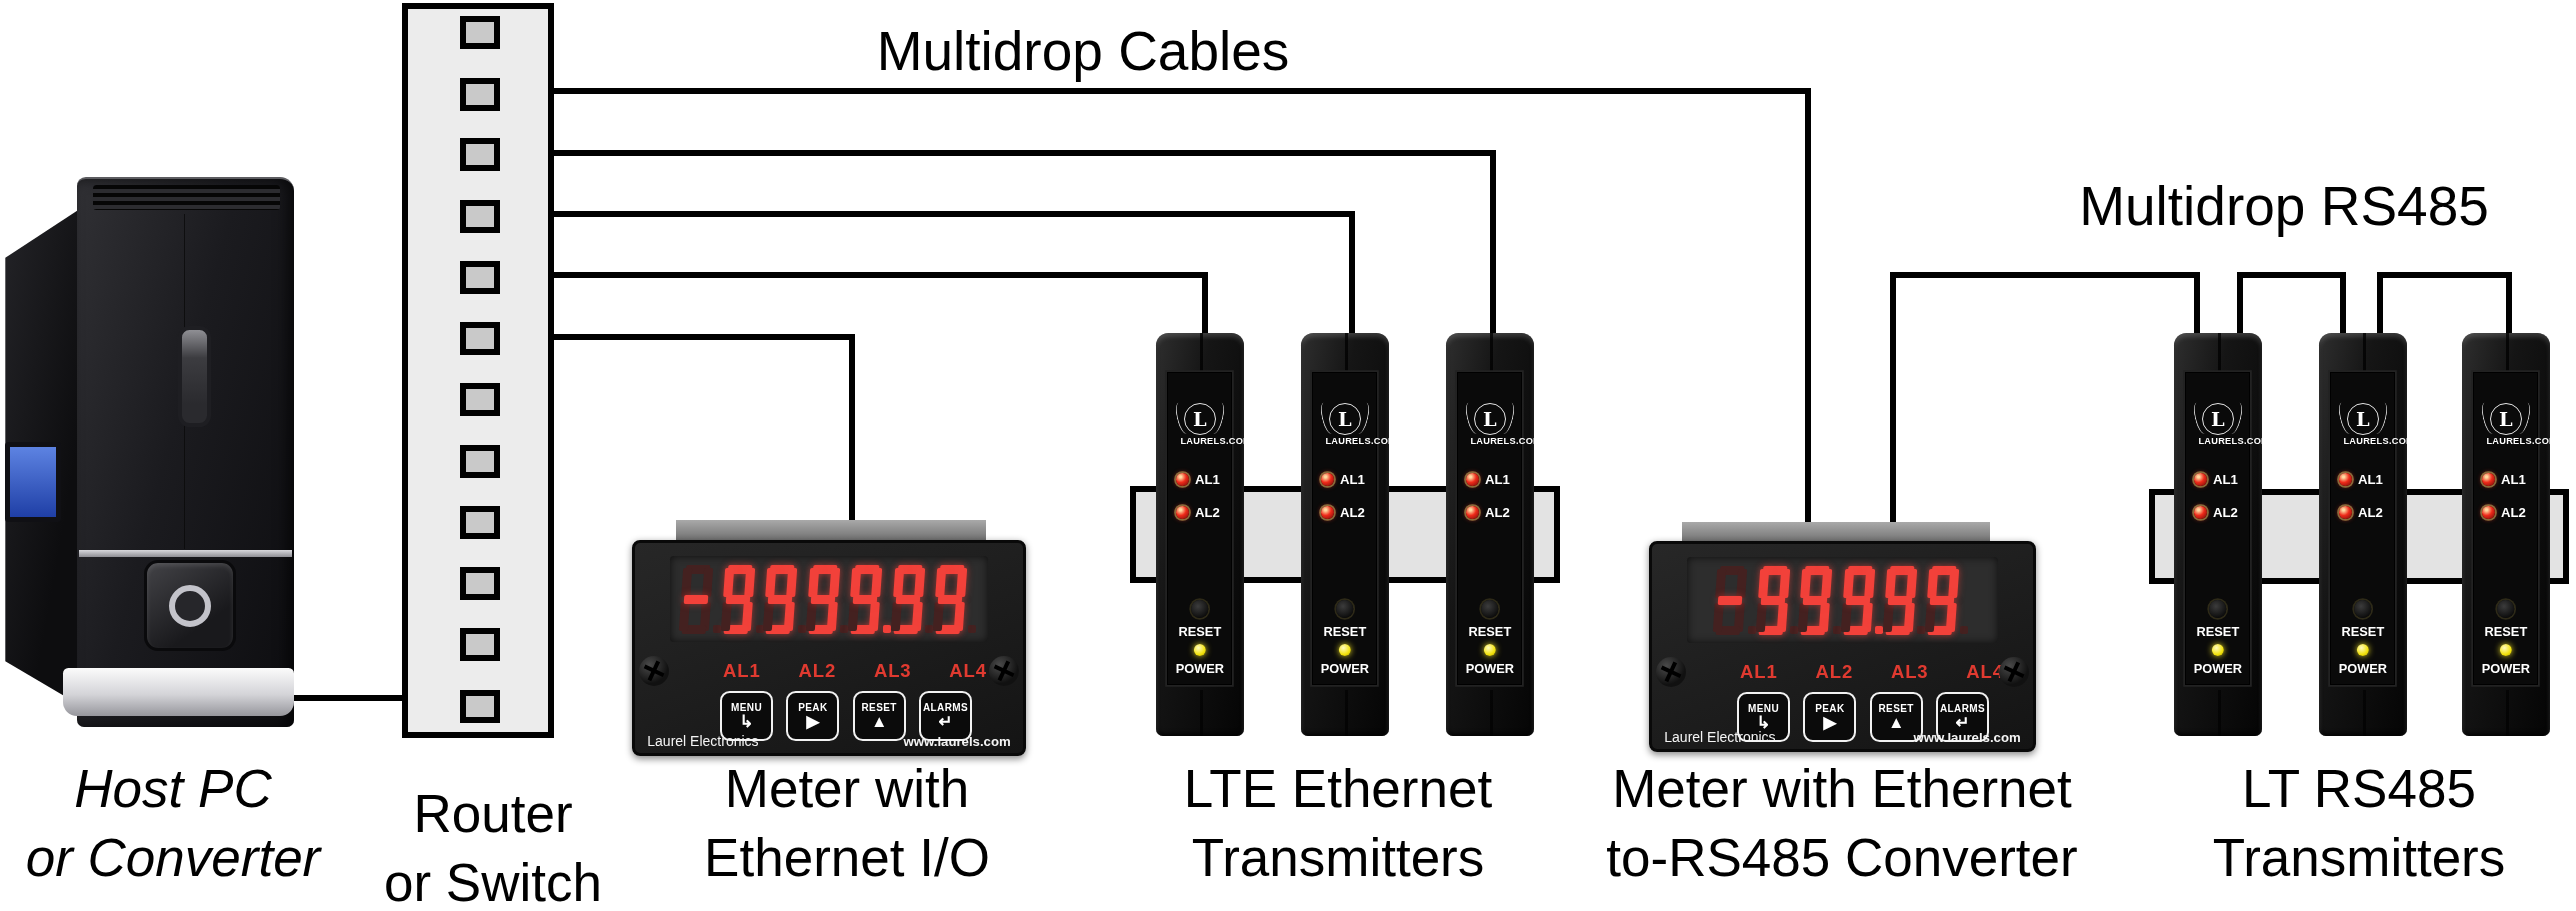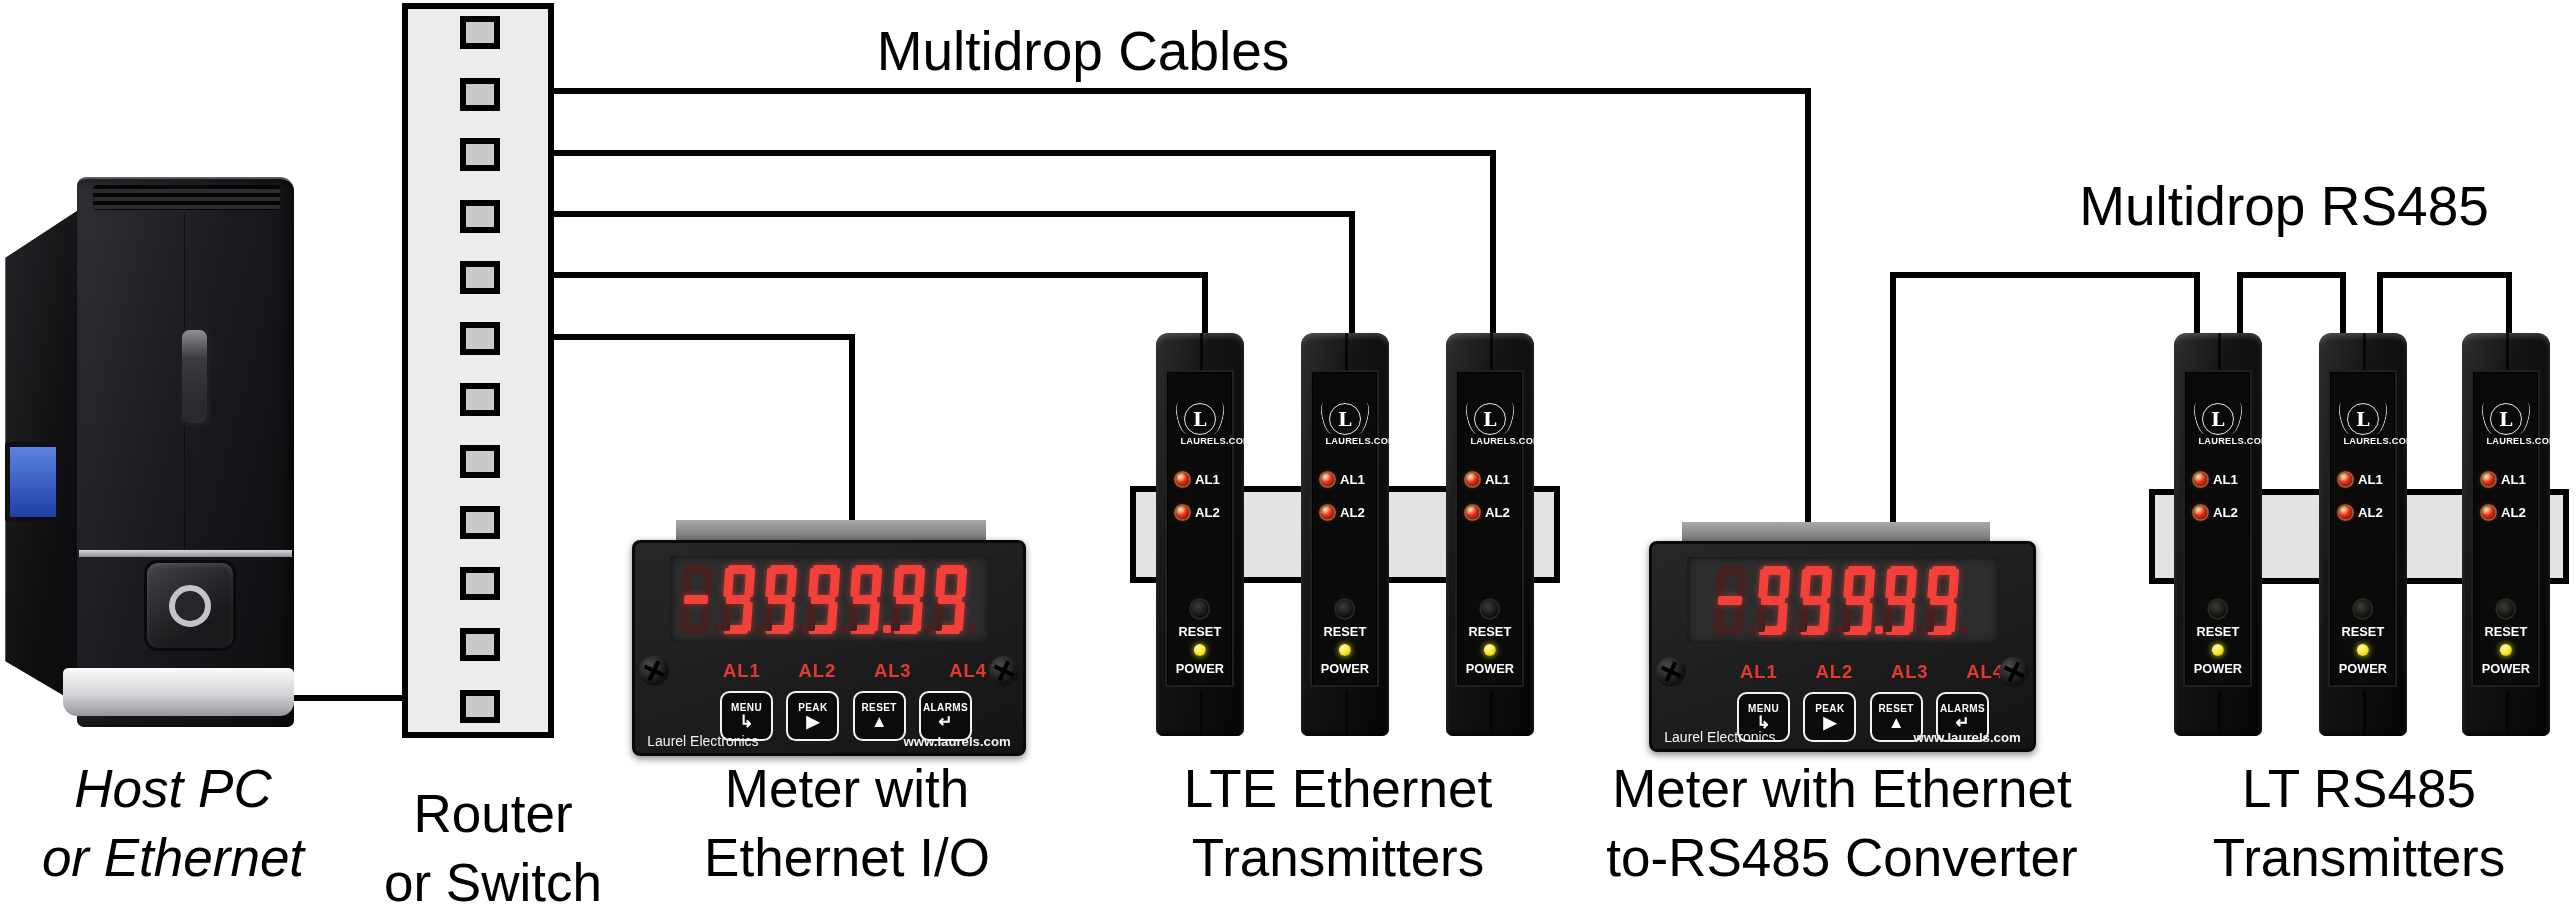--- a/index.html
+++ b/index.html
@@ -506,21 +506,21 @@
         </div>
       <div class="x-resetbtn"></div>
       <div class="x-rlabel reset">RESET</div>
       <span class="led yellow x-led-power"></span>
       <div class="x-rlabel power">POWER</div>
     </div>
   </div>
 
   <div class="cap" style="left:173px;top:754px;font-style:italic;">
     <span>Host PC</span>
-    <span>or Ethernet</span>
+    <span>or Converter</span>
   </div>
   <div class="cap" style="left:493px;top:779px;">
     <span>Router</span>
     <span>or Switch</span>
   </div>
   <div class="cap" style="left:847px;top:754px;">
     <span>Meter with</span>
     <span>Ethernet I/O</span>
   </div>
   <div class="cap" style="left:1338px;top:754px;">

